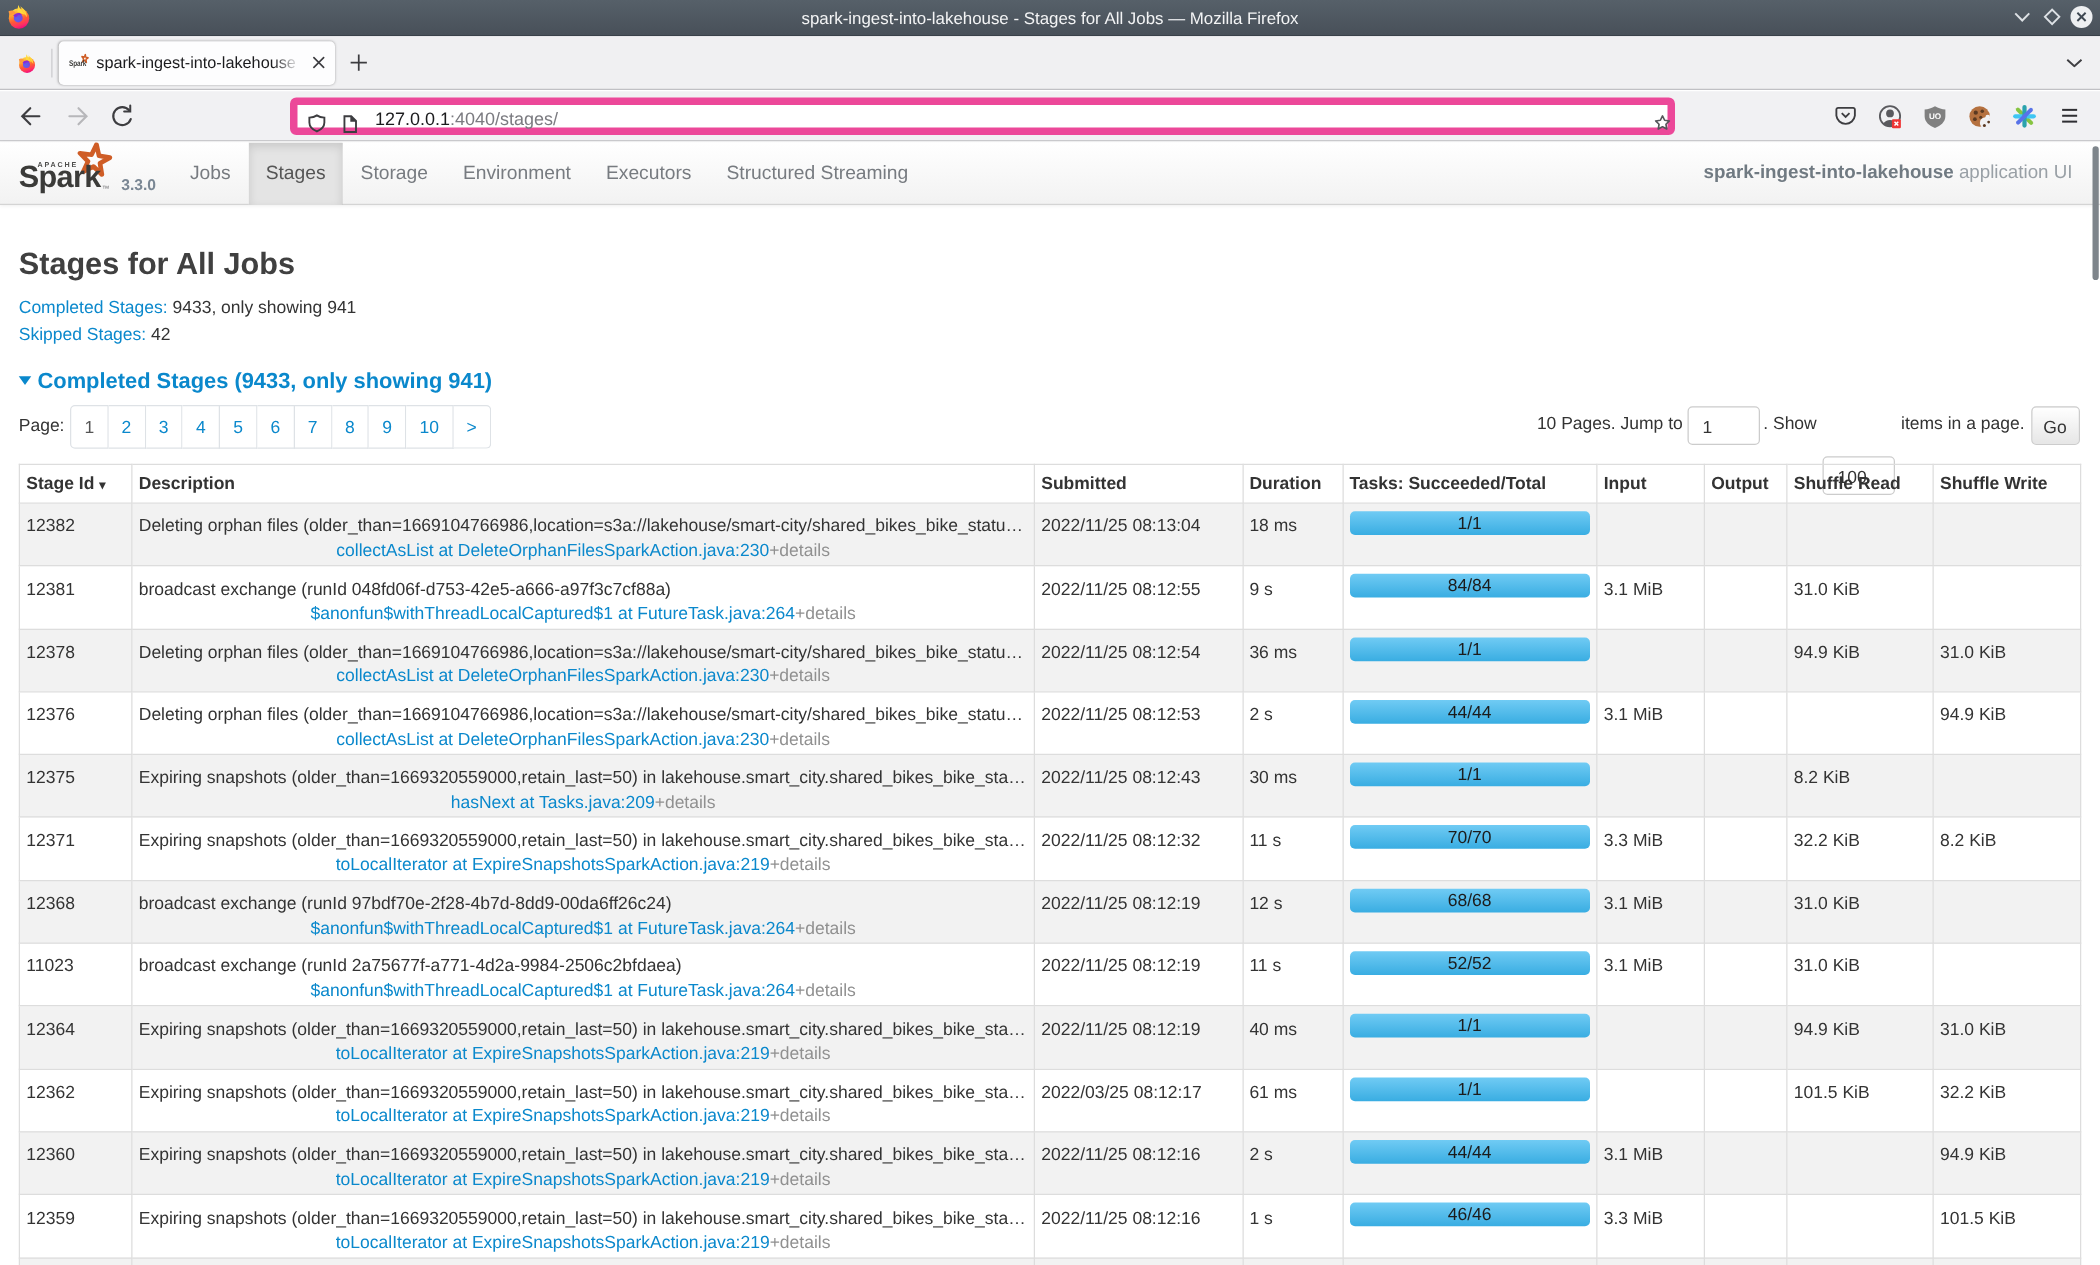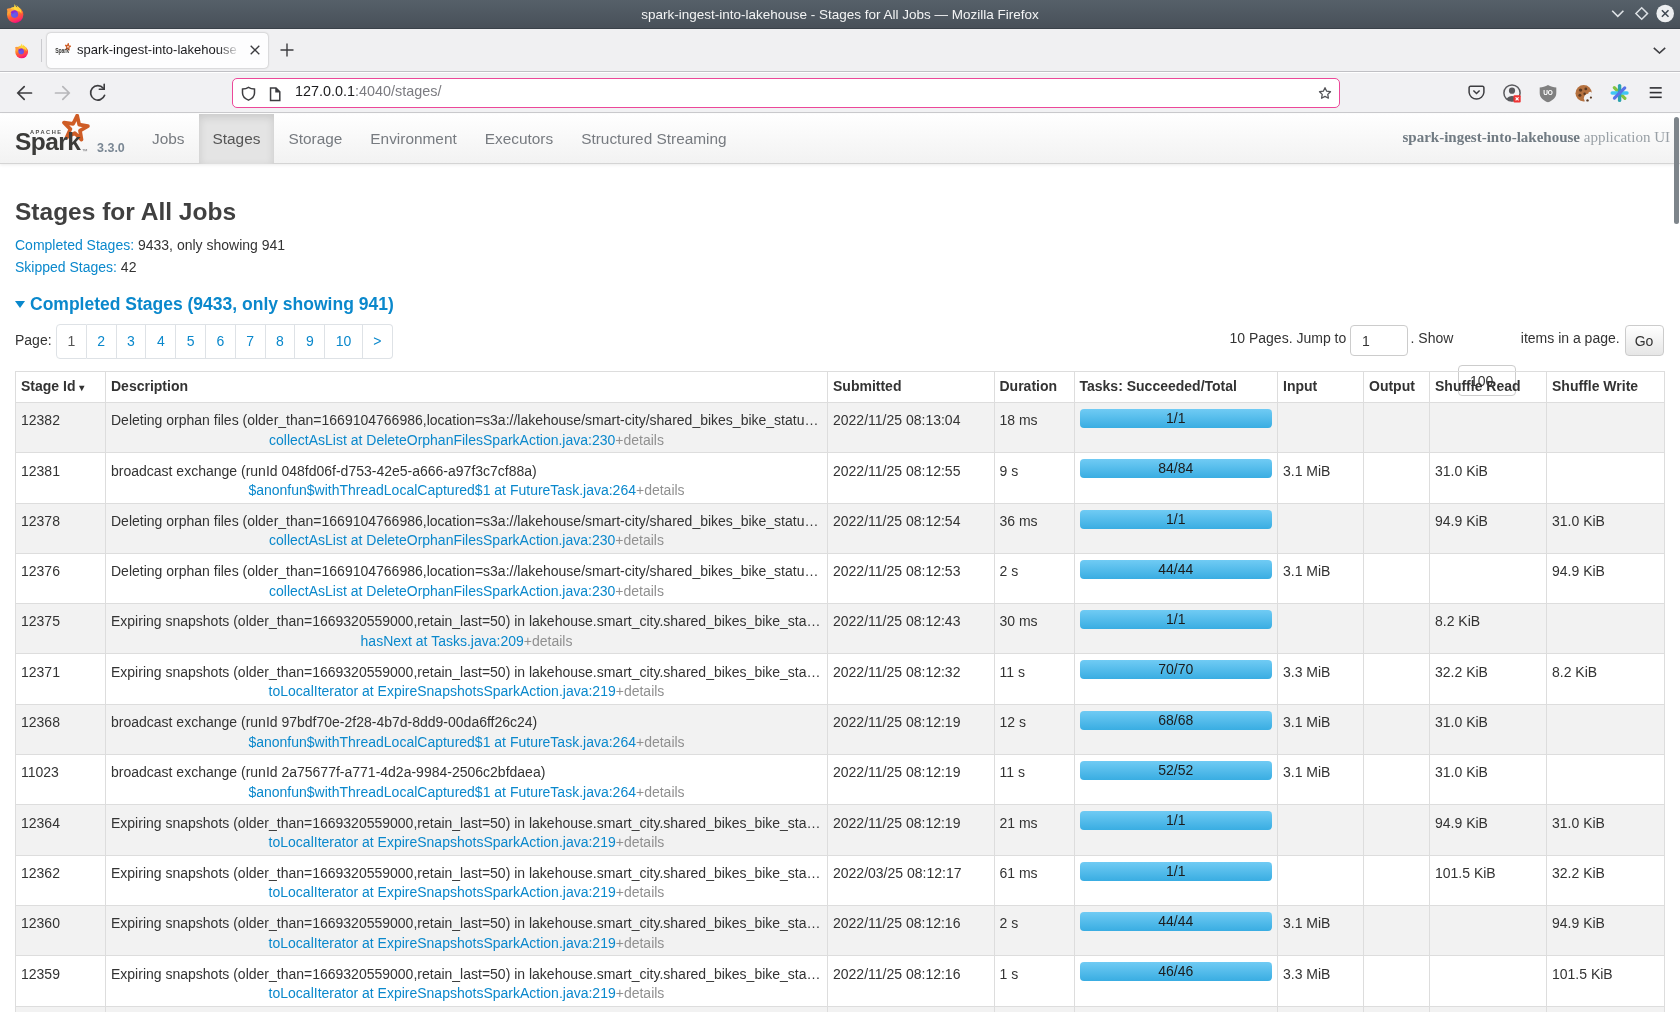--- a/index.html
+++ b/index.html
@@ -13,31 +13,31 @@
 #tabbar { position:absolute; left:0; top:29px; width:1680px; height:43px;
   background:#f0f0f2; border-bottom:1px solid #c0c0c4; }
 #tab { position:absolute; left:47px; top:3.5px; width:221px; height:35px;
   background:#fdfdfe; border-radius:4px; box-shadow:0 0 2px rgba(0,0,0,.35); }
 #tablabel { position:absolute; left:30px; top:9px; width:200px; font-size:13px; color:#1b1b1e;
   white-space:nowrap; overflow:hidden;
   -webkit-mask-image:linear-gradient(90deg,#000 141px,transparent 163px); mask-image:linear-gradient(90deg,#000 141px,transparent 163px); }
 #toolbar { position:absolute; left:0; top:73px; width:1680px; height:40px;
   background:#f1f1f3; border-bottom:1px solid #cacacd; }
 #urlbar { position:absolute; left:232px; top:5px; width:1108px; height:30px;
-  background:#fff; border:1px solid #ec4899; border-radius:5px; }
+  background:#fff; border:6px solid #ec4899; border-radius:5px; }
 #urltext { position:absolute; left:62px; top:4px; font-size:14.4px; color:#1c1c1e; white-space:nowrap; }
 #urltext .dim { color:#7b7b80; }
 
 #sparknav { position:absolute; left:0; top:114px; width:1680px; height:50px;
   background:linear-gradient(#ffffff,#f2f2f2); border-bottom:1px solid #d4d4d4;
   box-shadow:0 1px 3px rgba(0,0,0,.08); }
 #sparknav ul { position:absolute; left:138px; top:0; height:50px; list-style:none; display:flex; }
 #sparknav li { height:50px; display:flex; align-items:center; padding:0 14px; font-size:15.4px; color:#777b80; }
 #sparknav li.active { background:#e4e4e4; color:#555555; box-shadow:inset 0 3px 8px rgba(0,0,0,.125); }
-#appname { position:absolute; right:10px; top:0; height:47px; line-height:47px; font-size:15px; color:#99a0a6;font-family:Liberation Serif, serif; }
+#appname { position:absolute; right:22px; top:0; height:47px; line-height:47px; font-size:15px; color:#99a0a6; }
 #appname b { color:#707a82; }
 #sparklogo { position:absolute; left:14px; top:0; width:130px; height:50px; }
 
 #content { position:absolute; left:0; top:164px; width:1680px; }
 h3.title { position:absolute; left:15px; top:27.5px; font-size:24.5px; font-weight:bold; color:#404040; line-height:40px; }
 #summary { position:absolute; left:15px; top:70.3px; font-size:14px; line-height:22px; color:#333; }
 #summary .lbl { color:#0a88cc; font-weight:normal; }
 #collhead { position:absolute; left:15px; top:129.5px; font-size:17.5px; font-weight:bold; color:#0a88cc; }
 #collhead .arr { display:inline-block; width:0; height:0; border-left:5.5px solid transparent;
   border-right:5.5px solid transparent; border-top:7px solid #0a88cc; margin-right:5px; vertical-align:2px; }
@@ -451,21 +451,21 @@
       <tr class="odd">
           <td>12364</td>
           <td>
             <div class="desc1">Expiring snapshots (older_than=1669320559000,retain_last=50) in lakehouse.smart_city.shared_bikes_bike_status_table_more_text_here</div>
             <div class="desc2">
               <a>toLocalIterator at ExpireSnapshotsSparkAction.java:219</a>
               <span class="details">+details</span>
             </div>
           </td>
           <td>2022/11/25 08:12:19</td>
-          <td>21 ms</td>
+          <td>40 ms</td>
           <td>
             <div class="progress">1/1</div>
           </td>
           <td></td>
           <td></td>
           <td>94.9 KiB</td>
           <td>31.0 KiB</td>
         </tr>
       <tr class="even">
           <td>12362</td>

